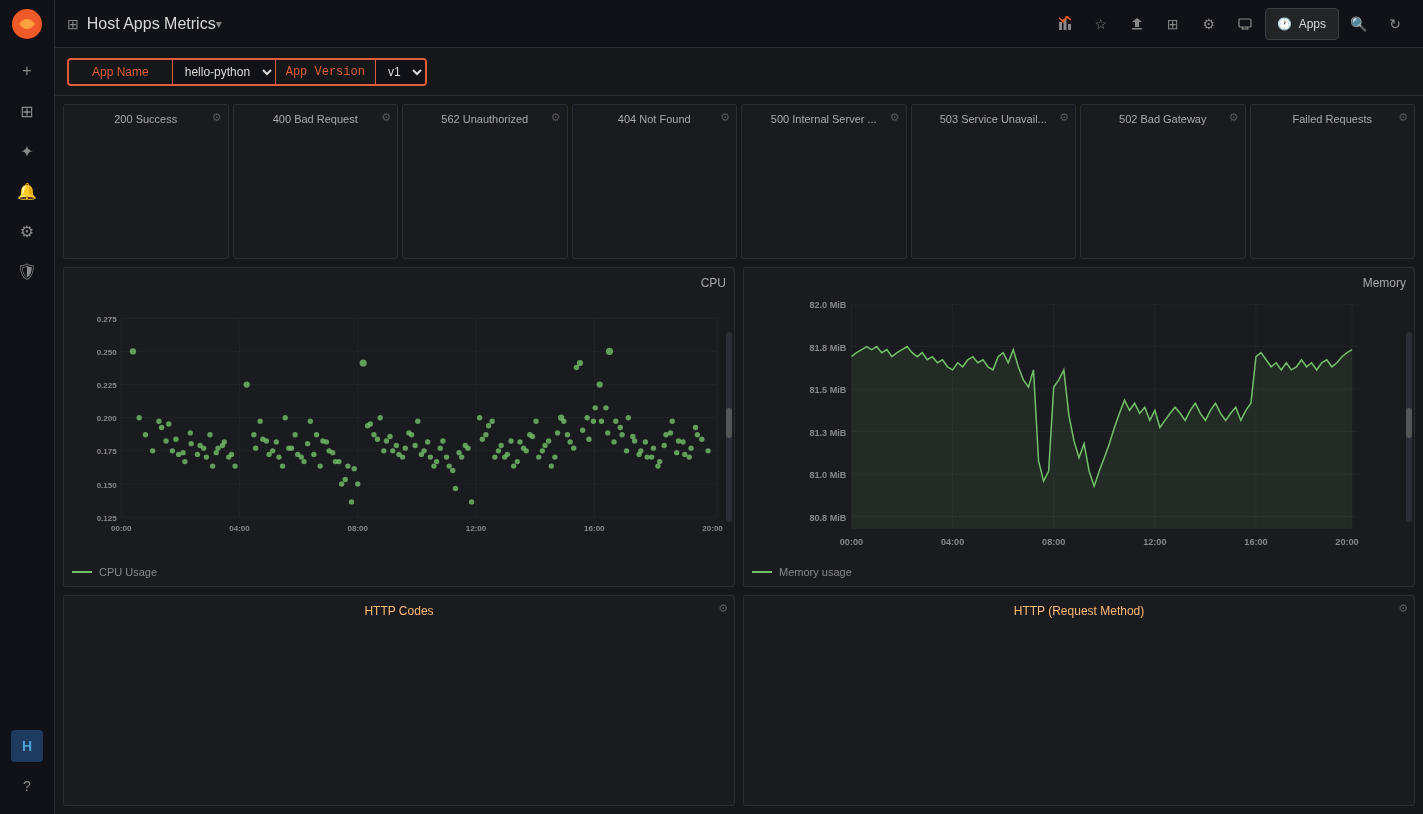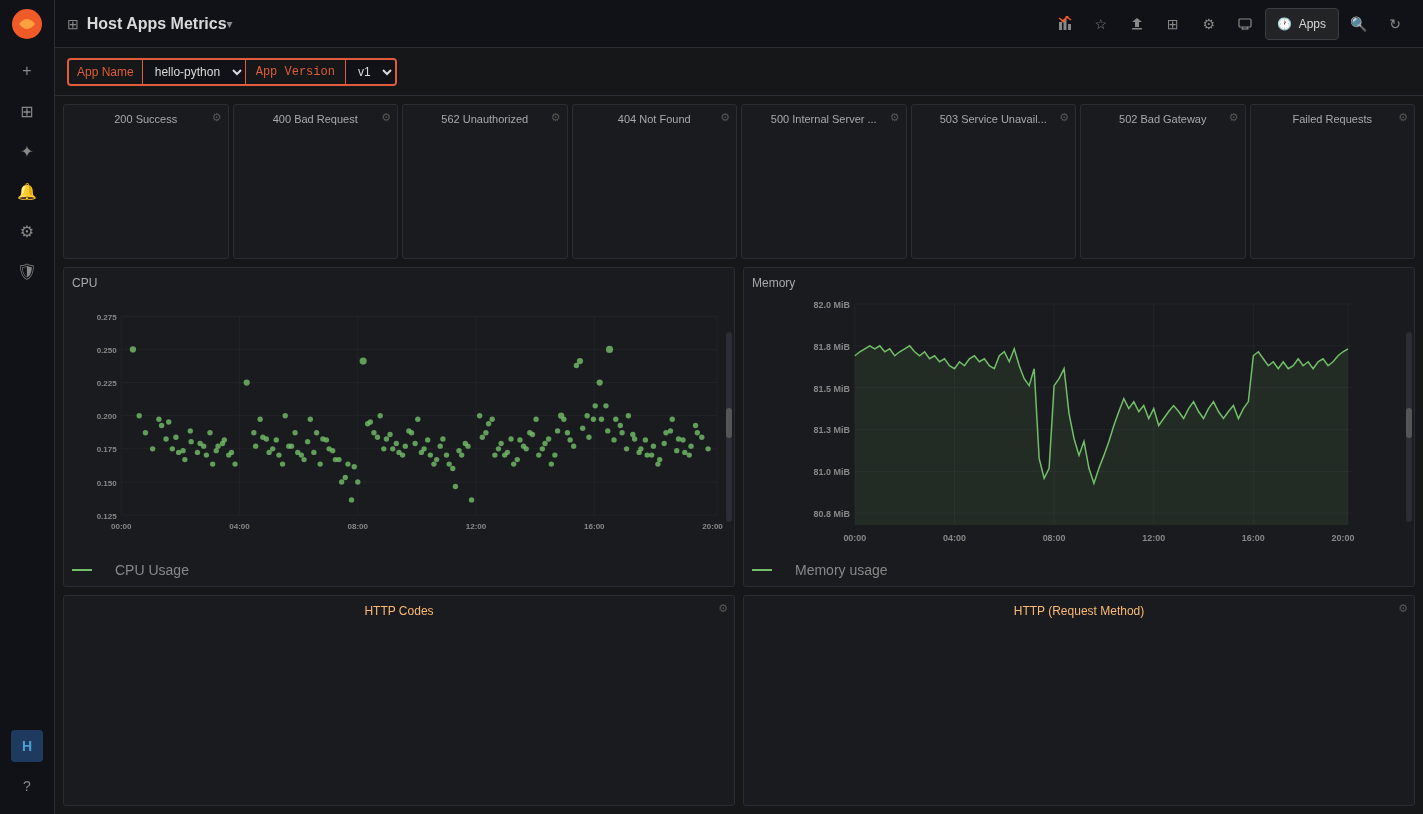--- a/index.html
+++ b/index.html
@@ -74,21 +74,21 @@
       border-bottom: 1px solid #2a2d33;
       flex-shrink: 0;
     }
     .topbar-grid-icon {
       margin-right: 8px;
       color: #888;
       font-size: 14px;
     }
     .topbar-title {
       font-size: 16px;
-      font-weight: 700;
+      font-weight: 400;
       color: #d8d9da;
     }
     .topbar-chevron { color: #888; font-size: 12px; }
     .topbar-actions {
       margin-left: auto;
       display: flex;
       align-items: center;
       gap: 4px;
     }
     .topbar-btn {
@@ -130,21 +130,21 @@
     }
     .filter-group {
       display: flex;
       align-items: center;
       border: 2px solid #e05c3a;
       border-radius: 4px;
       overflow: visible;
       gap: 0;
     }
     .filter-label {
-      padding: 4px 8px;
+      padding: 4px 23px;
       color: #e05c3a;
       font-size: 12px;
       font-weight: 500;
       background: #161719;
     }
     .filter-select {
       background: #111217;
       color: #d8d9da;
       border: none;
       padding: 4px 8px;
@@ -230,34 +230,34 @@
       border: 1px solid #2a2d33;
       border-radius: 3px;
       padding: 8px;
       position: relative;
       display: flex;
       flex-direction: column;
     }
     .chart-title {
       font-size: 12px;
       color: #a8a9ad;
-      text-align: left;
+      text-align: right;
       margin-bottom: 4px;
     }
     .chart-area {
       flex: 1;
       position: relative;
       overflow: hidden;
       font-weight: bold;
     }
     .chart-legend {
       display: flex;
       align-items: center;
-      gap: 23px;
-      font-size: 14px;
+      gap: 7px;
+      font-size: 11px;
       color: #888;
       margin-top: 4px;
     }
     .legend-line {
       width: 20px;
       height: 2px;
       background: #73bf69;
     }
     .chart-scrollbar {
       position: absolute;

